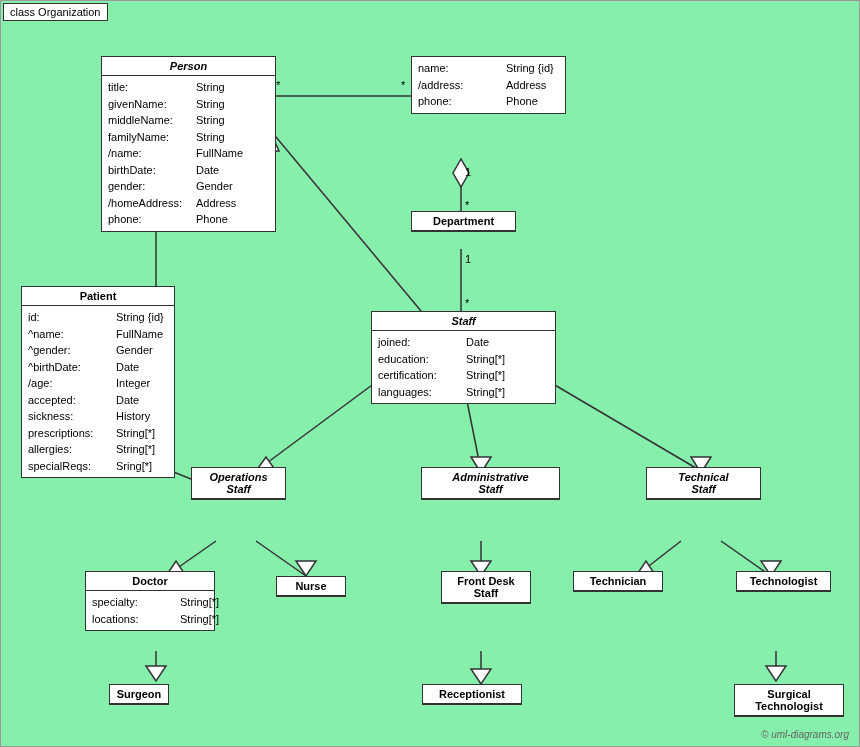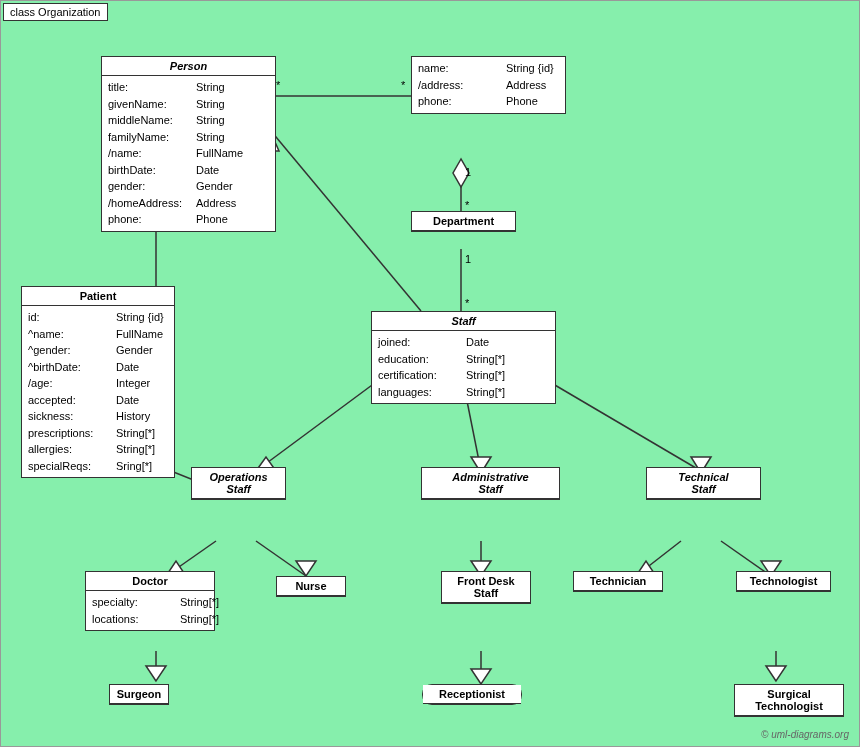--- a/index.html
+++ b/index.html
@@ -310,21 +310,21 @@
   </div>
 
   <div class="class-box" style="left:735px; top:570px; width:95px;">
     <div class="class-title">Technologist</div>
   </div>
 
   <div class="class-box" style="left:108px; top:683px; width:60px;">
     <div class="class-title">Surgeon</div>
   </div>
 
-  <div class="class-box" style="left:421px; top:683px; width:100px;border-radius:10px;">
+  <div class="class-box" style="left:421px; top:683px; width:100px;">
     <div class="class-title">Receptionist</div>
   </div>
 
   <div class="class-box" style="left:733px; top:683px; width:110px; text-align:center;">
     <div class="class-title" style="text-align:center;">Surgical<br>Technologist</div>
   </div>
 
   <div class="watermark">© uml-diagrams.org</div>
 </div>
 

